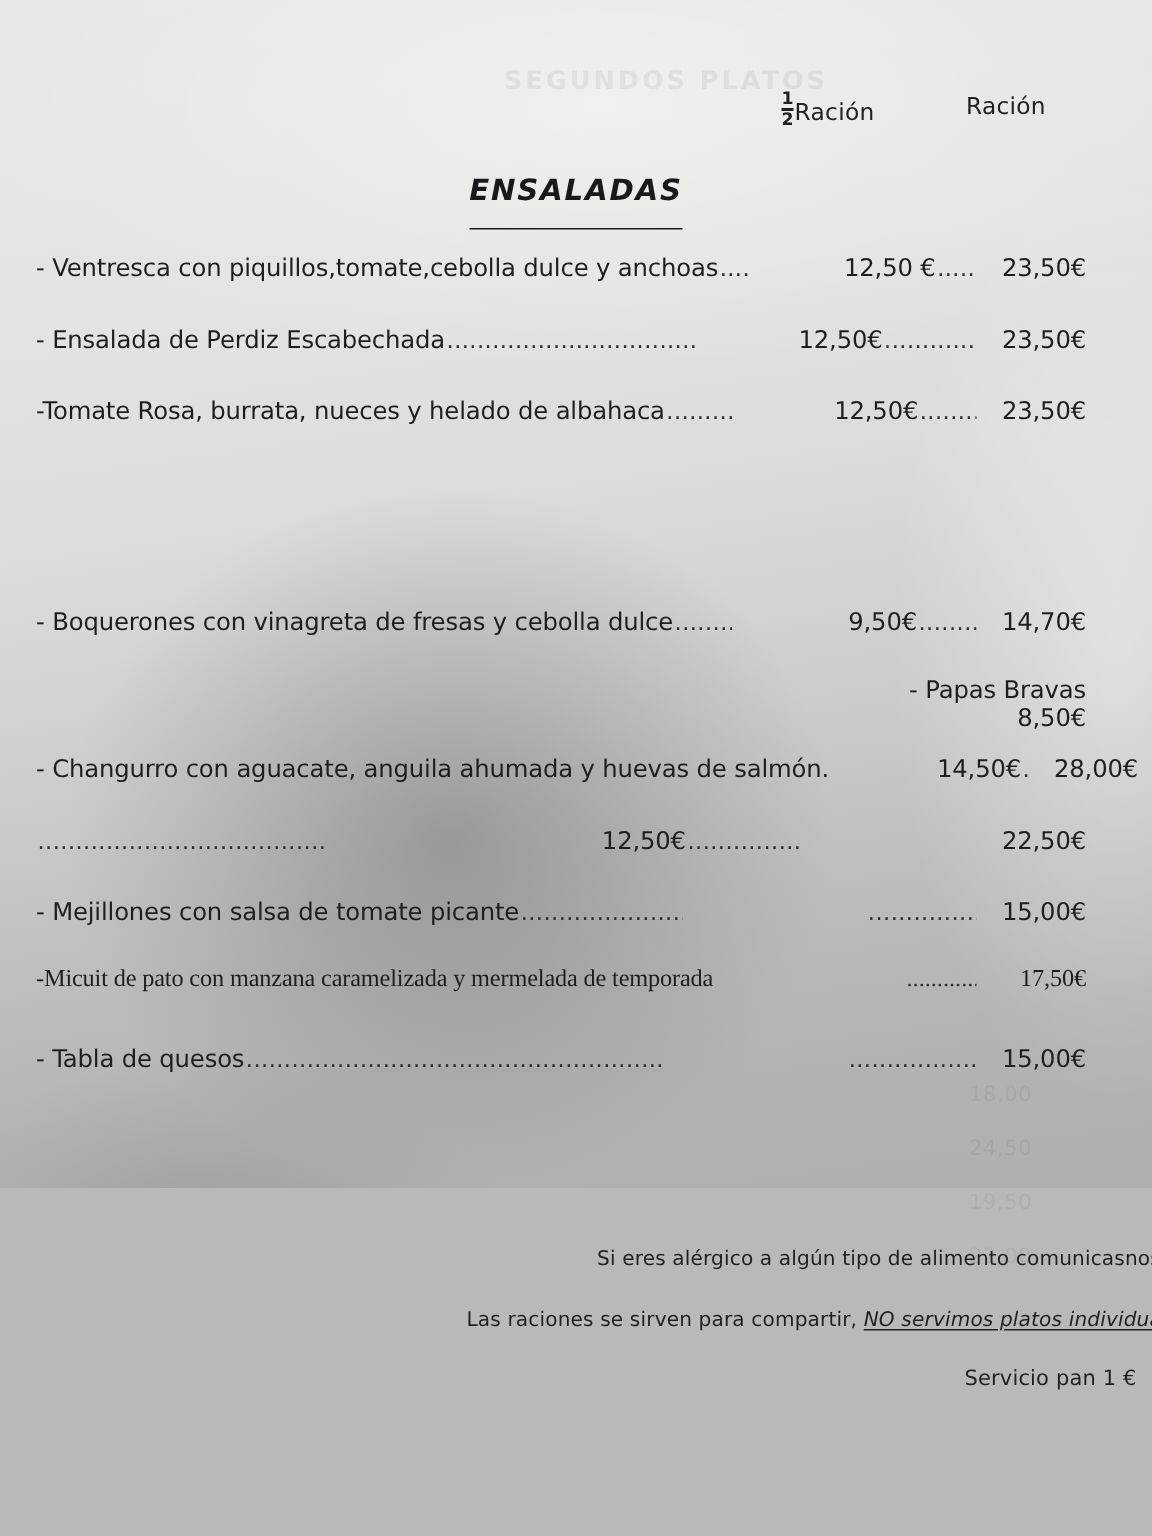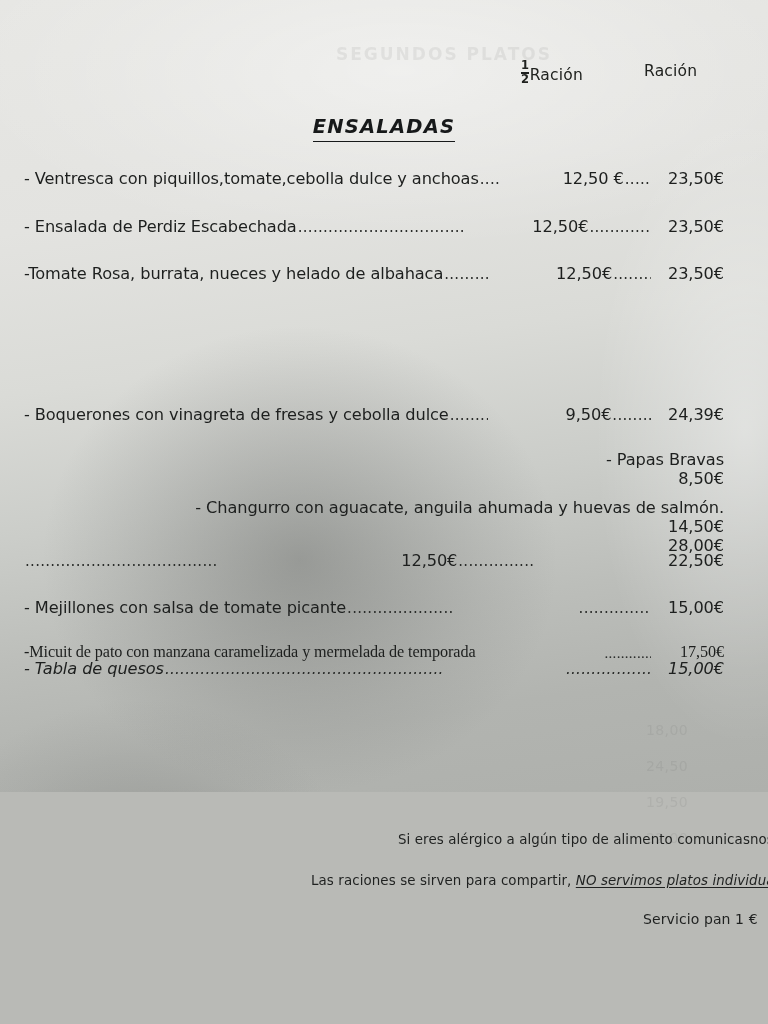--- a/index.html
+++ b/index.html
@@ -92,21 +92,21 @@
     width: 768px;
     text-align: center;
     font-style: italic;
     font-weight: 700;
     font-size: 19.5px;
     letter-spacing: 1.2px;
     color: #17191a;
   }
   .section-title span {
     border-bottom: 1.7px solid #17191a;
-    padding-bottom: 3px;
+    padding-bottom: 14px;
   }
   #title-ensaladas { top: 115px; }
   #title-snacks    { top: 352px; }
 
   .rows { position: absolute; left: 0; top: 0; width: 768px; }
 
   .menu-row {
     position: absolute;
     left: 24px;
     width: 700px;
@@ -195,30 +195,30 @@
           <span class="dots">...................</span>
           <span class="price half-col">12,50€</span>
           <span class="dots">................</span>
           <span class="price full-col">23,50€</span>
         </div>
         <div class="menu-row" style="top: 400px;">
           <span class="name">- Boquerones con vinagreta de fresas y cebolla dulce</span>
           <span class="dots">..................</span>
           <span class="price half-col">9,50€</span>
           <span class="dots"> ..................</span>
-          <span class="price full-col">24,39€</span>
+          <span class="price full-col">14,70€</span>
         </div>
         <div class="menu-row" style="top: 450px; flex-direction: column;">
           <span class="name">- Papas Bravas</span>
           <span class="dots">.................................................................................</span>
           <span class="price half-col"></span>
           <span class="dots"> ...................................</span>
           <span class="price full-col">8,50€</span>
         </div>
-        <div class="menu-row" style="top: 498px; flex-direction: column;">
+        <div class="menu-row" style="top: 498px;">
           <span class="name">- Changurro con aguacate, anguila ahumada y huevas de salmón.</span>
           <span class="dots"></span>
           <span class="price half-col">14,50€</span>
           <span class="dots">...............</span>
           <span class="price full-col">28,00€</span>
         </div>
         <div class="menu-row" style="top: 546px;">
           <span class="dots"> ......................................</span>
           <span class="price half-col">12,50€</span>
           <span class="dots">...............</span>
@@ -231,21 +231,21 @@
           <span class="dots"> ...............................</span>
           <span class="price full-col">15,00€</span>
         </div>
         <div class="menu-row" style="top: 638px; font-family: Liberation Serif, serif;">
           <span class="name">-Micuit de pato con manzana caramelizada y mermelada de temporada</span>
           <span class="dots"></span>
           <span class="price half-col"></span>
           <span class="dots">...................</span>
           <span class="price full-col">17,50€</span>
         </div>
-        <div class="menu-row" style="top: 654px; font-style: italic;">
+        <div class="menu-row" style="top: 691px;">
           <span class="name">- Tabla de quesos</span>
           <span class="dots">........................................................................................</span>
           <span class="price half-col"></span>
           <span class="dots"> ...........................</span>
           <span class="price full-col">15,00€</span>
         </div>
       </div>
 
     <div class="note" id="note-allergy"><span>Si eres </span><b>alérgico</b><span> a algún tipo de alimento comunicasnoslo</span></div>
 

